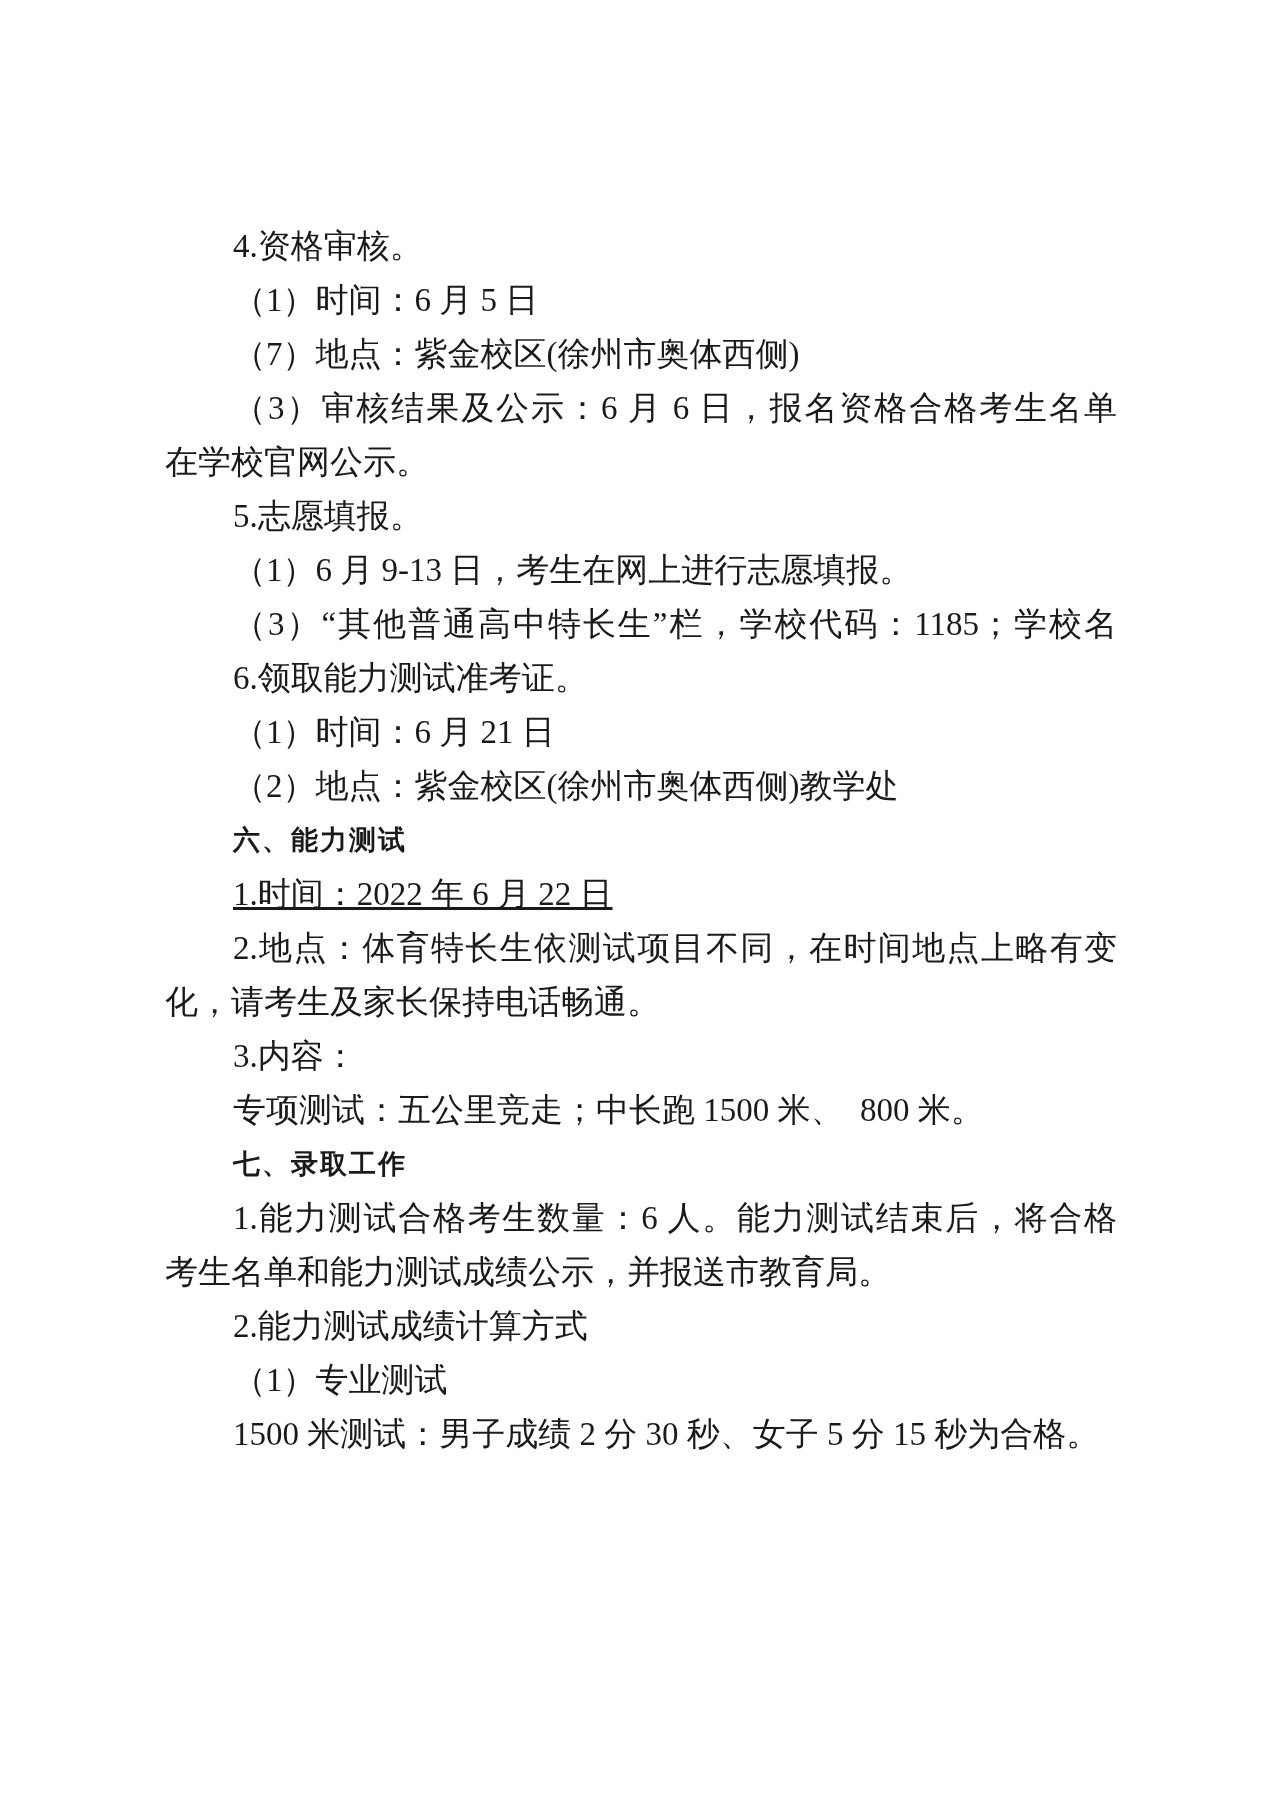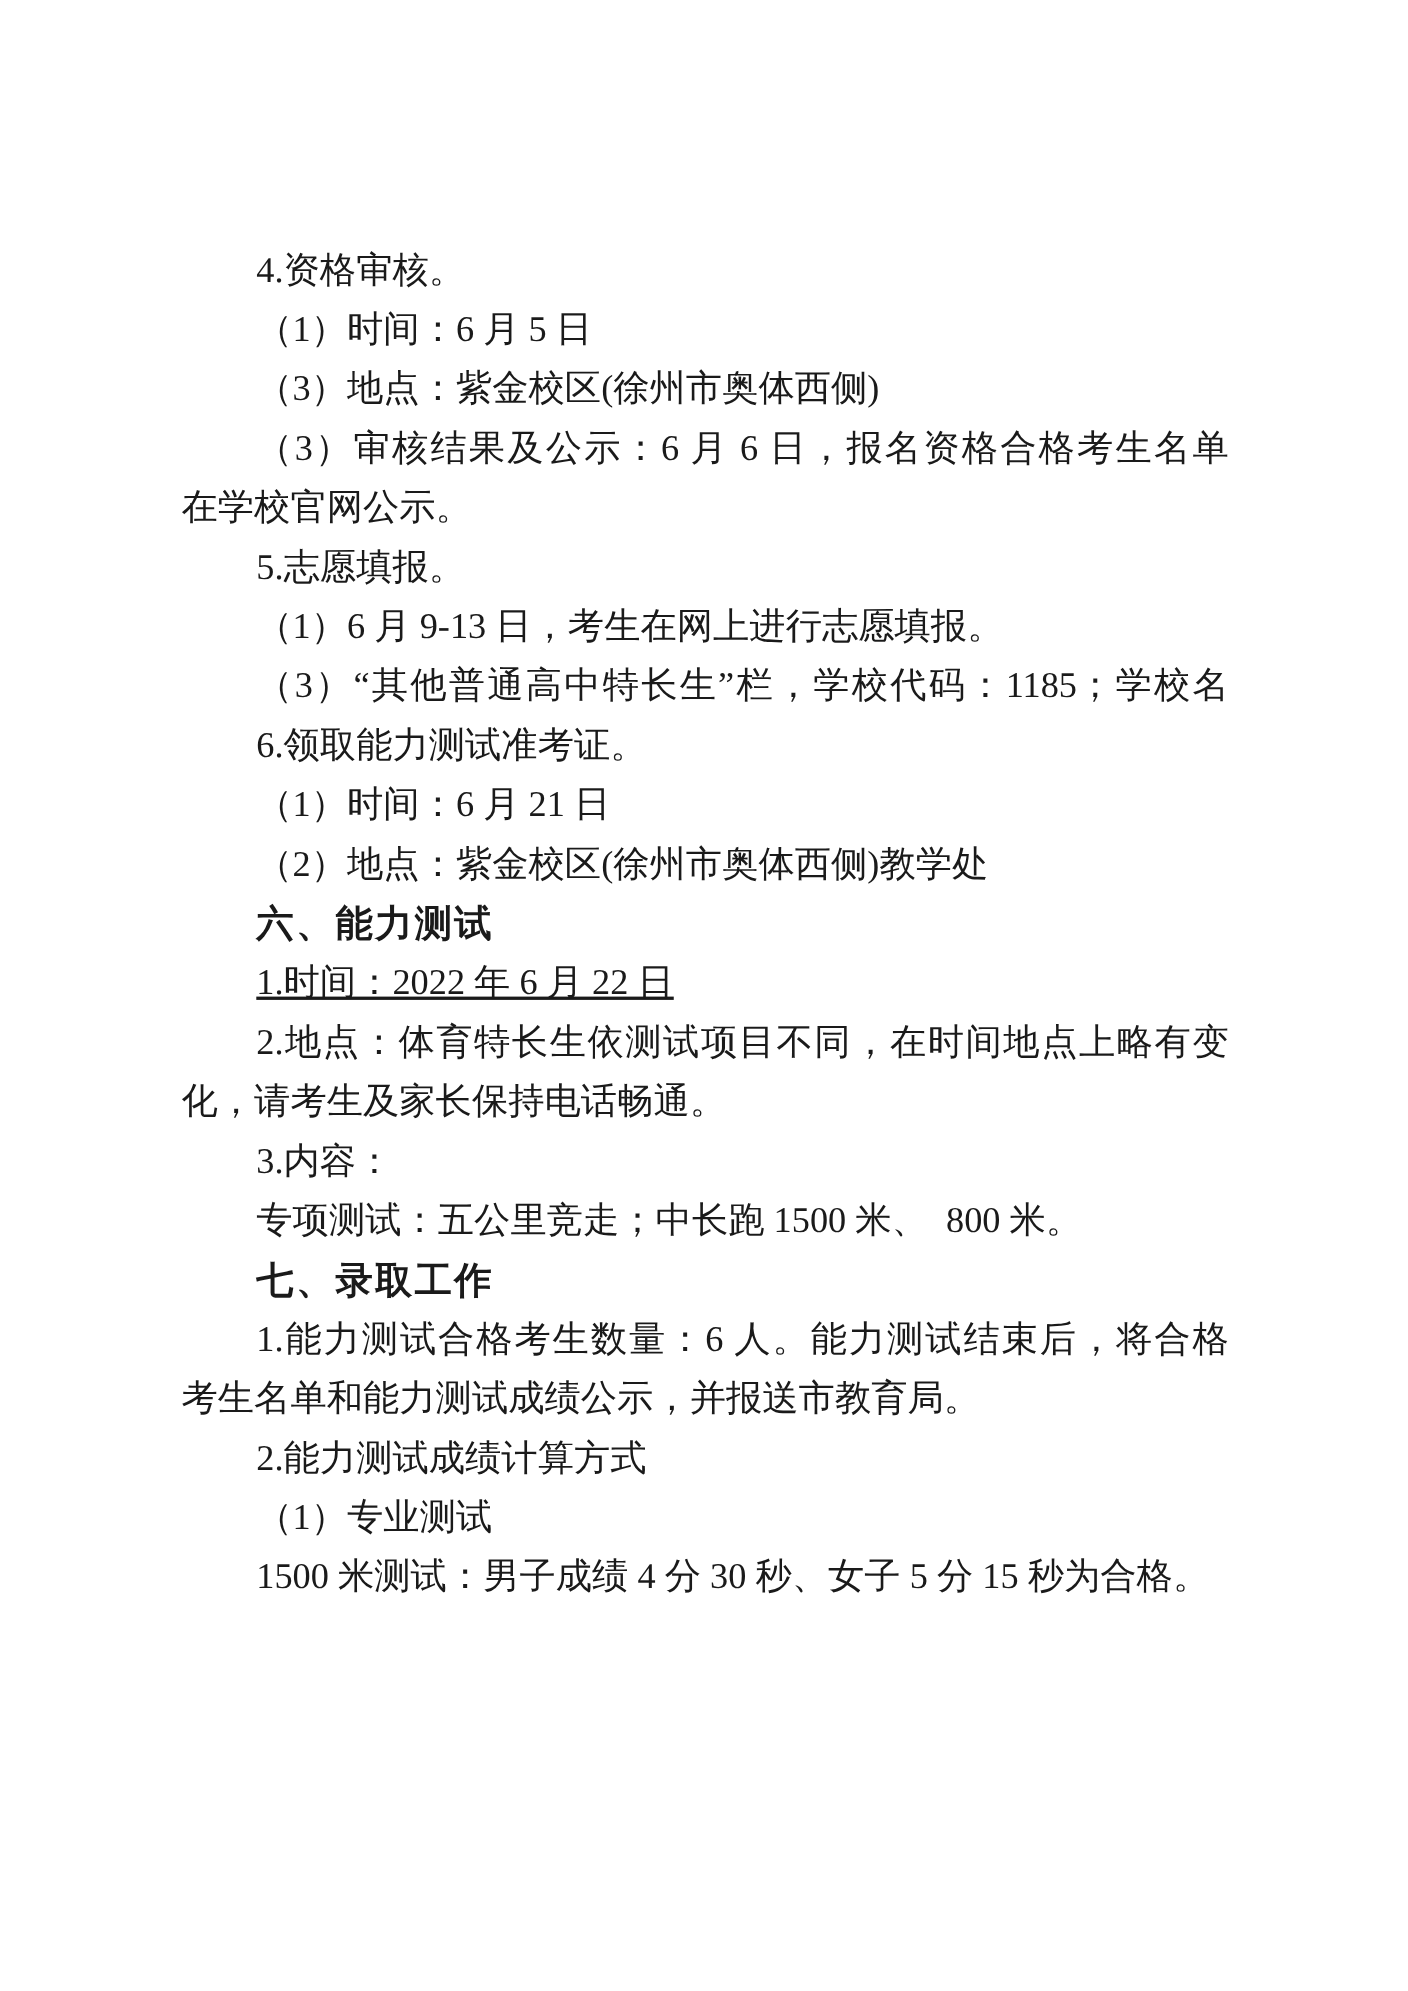--- a/index.html
+++ b/index.html
@@ -34,51 +34,51 @@
     color: #1a1a1a;
     white-space: pre;
     font-family: "Liberation Serif", "DejaVu Serif", serif;
   }
   .line.indent {
     text-indent: 68px;
   }
   .line.heading {
     font-family: "Liberation Sans", "DejaVu Sans", sans-serif;
     font-weight: 700;
-    font-size: 34px;
+    font-size: 27px;
     letter-spacing: 2px;
   }
   .line.stretch {
     white-space: normal;
     text-align: justify;
     text-align-last: justify;
   }
 </style>
 </head>
 <body style="background: rgb(255, 255, 255);">
 
 <div class="page">
   <div class="content" id="content">
       <p class="line body indent" style="color: rgb(26, 26, 26);">4.资格审核。</p>
       <p class="line body indent" style="color: rgb(26, 26, 26);">（1）时间：6 月 5 日</p>
-      <p class="line body indent" style="color: rgb(26, 26, 26);">（3）地点：紫金校区(徐州市奥体西侧)</p>
+      <p class="line body indent" style="color: rgb(26, 26, 26);">（7）地点：紫金校区(徐州市奥体西侧)</p>
       <p class="line body indent stretch" style="color: rgb(26, 26, 26);">（3）审核结果及公示：6 月 6 日，报名资格合格考生名单</p>
       <p class="line body" style="color: rgb(26, 26, 26);">在学校官网公示。</p>
       <p class="line body indent" style="color: rgb(26, 26, 26);">5.志愿填报。</p>
       <p class="line body indent" style="color: rgb(26, 26, 26);">（1）6 月 9-13 日，考生在网上进行志愿填报。</p>
       <p class="line body indent stretch" style="color: rgb(26, 26, 26);">（3）“其他普通高中特长生”栏，学校代码：1185；学校名</p>
       <p class="line body indent" style="color: rgb(26, 26, 26);">6.领取能力测试准考证。</p>
       <p class="line body indent" style="color: rgb(26, 26, 26);">（1）时间：6 月 21 日</p>
       <p class="line body indent" style="color: rgb(26, 26, 26);">（2）地点：紫金校区(徐州市奥体西侧)教学处</p>
       <p class="line heading indent" style="color: rgb(26, 26, 26);">六、能力测试</p>
       <p class="line body indent" style="color: rgb(26, 26, 26); text-decoration: underline;">1.时间：2022 年 6 月 22 日</p>
       <p class="line body indent stretch" style="color: rgb(26, 26, 26);">2.地点：体育特长生依测试项目不同，在时间地点上略有变</p>
       <p class="line body" style="color: rgb(26, 26, 26);">化，请考生及家长保持电话畅通。</p>
       <p class="line body indent" style="color: rgb(26, 26, 26);">3.内容：</p>
       <p class="line body indent" style="color: rgb(26, 26, 26);">专项测试：五公里竞走；中长跑 1500 米、  800 米。</p>
       <p class="line heading indent" style="color: rgb(26, 26, 26);">七、录取工作</p>
       <p class="line body indent stretch" style="color: rgb(26, 26, 26);">1.能力测试合格考生数量：6 人。能力测试结束后，将合格</p>
       <p class="line body" style="color: rgb(26, 26, 26);">考生名单和能力测试成绩公示，并报送市教育局。</p>
       <p class="line body indent" style="color: rgb(26, 26, 26);">2.能力测试成绩计算方式</p>
       <p class="line body indent" style="color: rgb(26, 26, 26);">（1）专业测试</p>
-      <p class="line body indent" style="color: rgb(26, 26, 26);">1500 米测试：男子成绩 4 分 30 秒、女子 5 分 15 秒为合格。</p>
+      <p class="line body indent" style="color: rgb(26, 26, 26);">1500 米测试：男子成绩 2 分 30 秒、女子 5 分 15 秒为合格。</p>
     </div>
 </div>
 
 </body></html>

